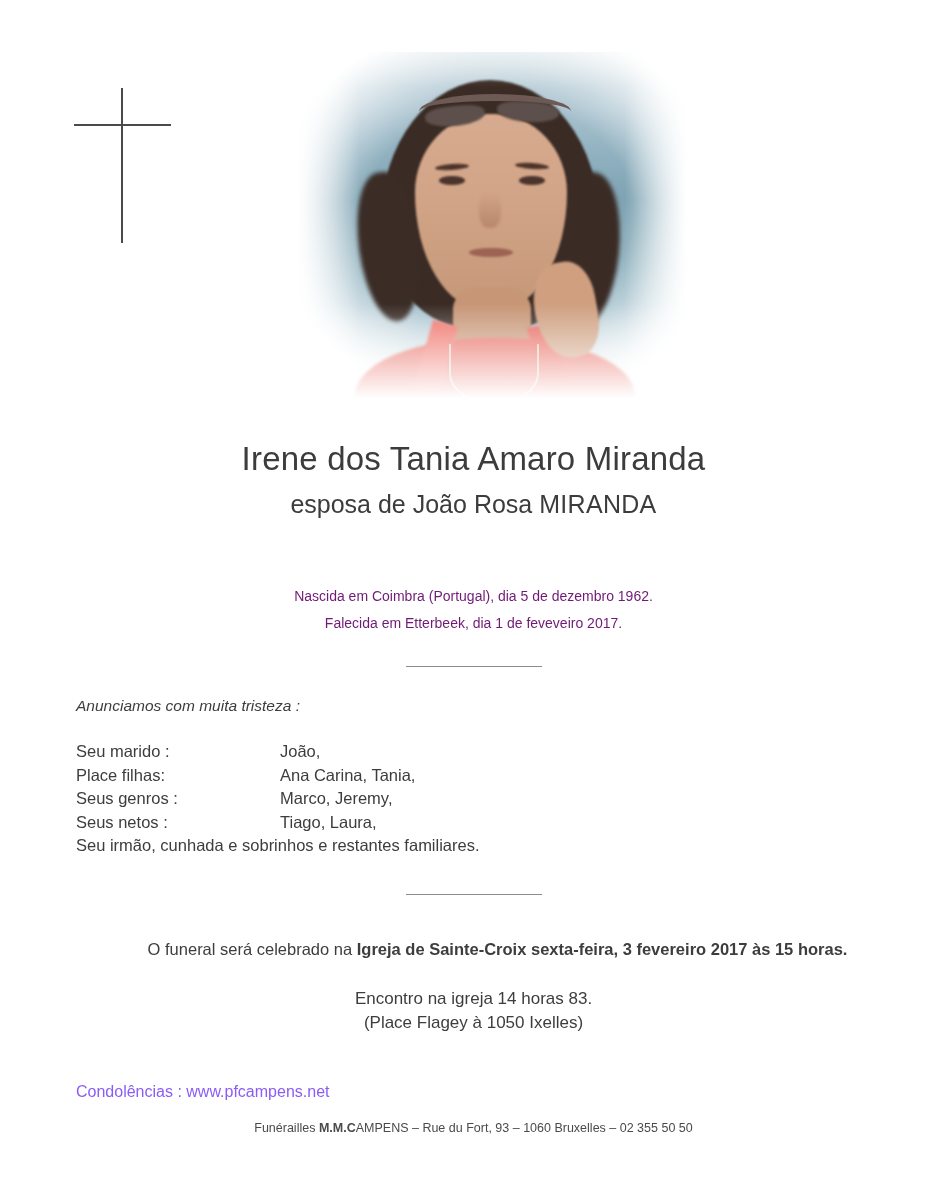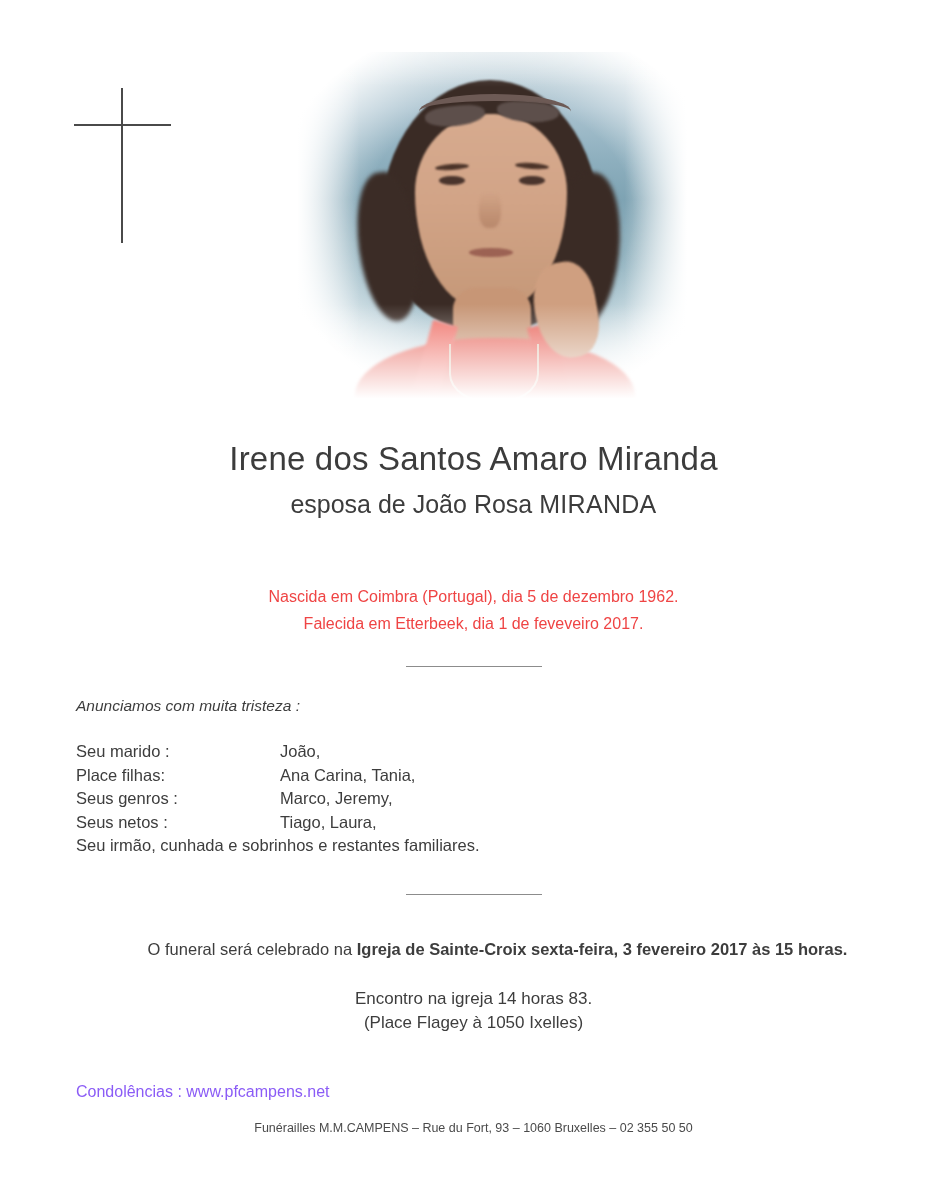--- a/index.html
+++ b/index.html
@@ -240,23 +240,23 @@
     text-align: center;
     font-size: 25px;
     color: #3c3c3c;
   }
   .subname .caps { letter-spacing: 0.3px; }
 
   .dates {
     position: absolute;
     left: 0; right: 0; top: 583px;
     text-align: center;
-    font-size: 16px;
+    font-size: 14px;
     line-height: 27px;
-    color: #ef4444;
+    color: #701a75;
   }
 
   .rule {
     position: absolute;
     left: 50%;
     transform: translateX(-50%);
     width: 136px;
     border-top: 1px solid #8c8c8c;
   }
   .rule-1 { top: 666px; }
@@ -316,21 +316,21 @@
   }
 
   .footer {
     position: absolute;
     left: 0; right: 0;
     top: 1121px;
     text-align: center;
     font-size: 12.5px;
     color: #4a4a4a;
   }
-  .footer b { font-weight: normal; }
+  .footer b { font-weight: bold; }
 </style>
 </head>
 <body>
 
 <div class="cross">
   <div class="vbar"></div>
   <div class="hbar"></div>
 </div>
 
 <div class="portrait-wrap">
@@ -352,21 +352,21 @@
     <div class="p-shoulders"></div>
     <div class="p-strap-l"></div>
     <div class="p-strap-r"></div>
     <div class="p-necklace"></div>
     <div class="p-pendant"></div>
     <div class="p-hand"></div>
     <div class="p-fade"></div>
   </div>
 </div>
 
-<div class="name">Irene dos Santos Amaro Miranda</div>
+<div class="name">Irene dos Tania Amaro Miranda</div>
 
 <div class="subname">
   <span>esposa de João Rosa </span><span class="caps">MIRANDA</span>
 </div>
 
 <div class="dates">
   <div>Nascida em Coimbra (Portugal), dia 5 de dezembro 1962.</div>
   <div>Falecida em Etterbeek, dia 1 de feveveiro 2017.</div>
 </div>
 

